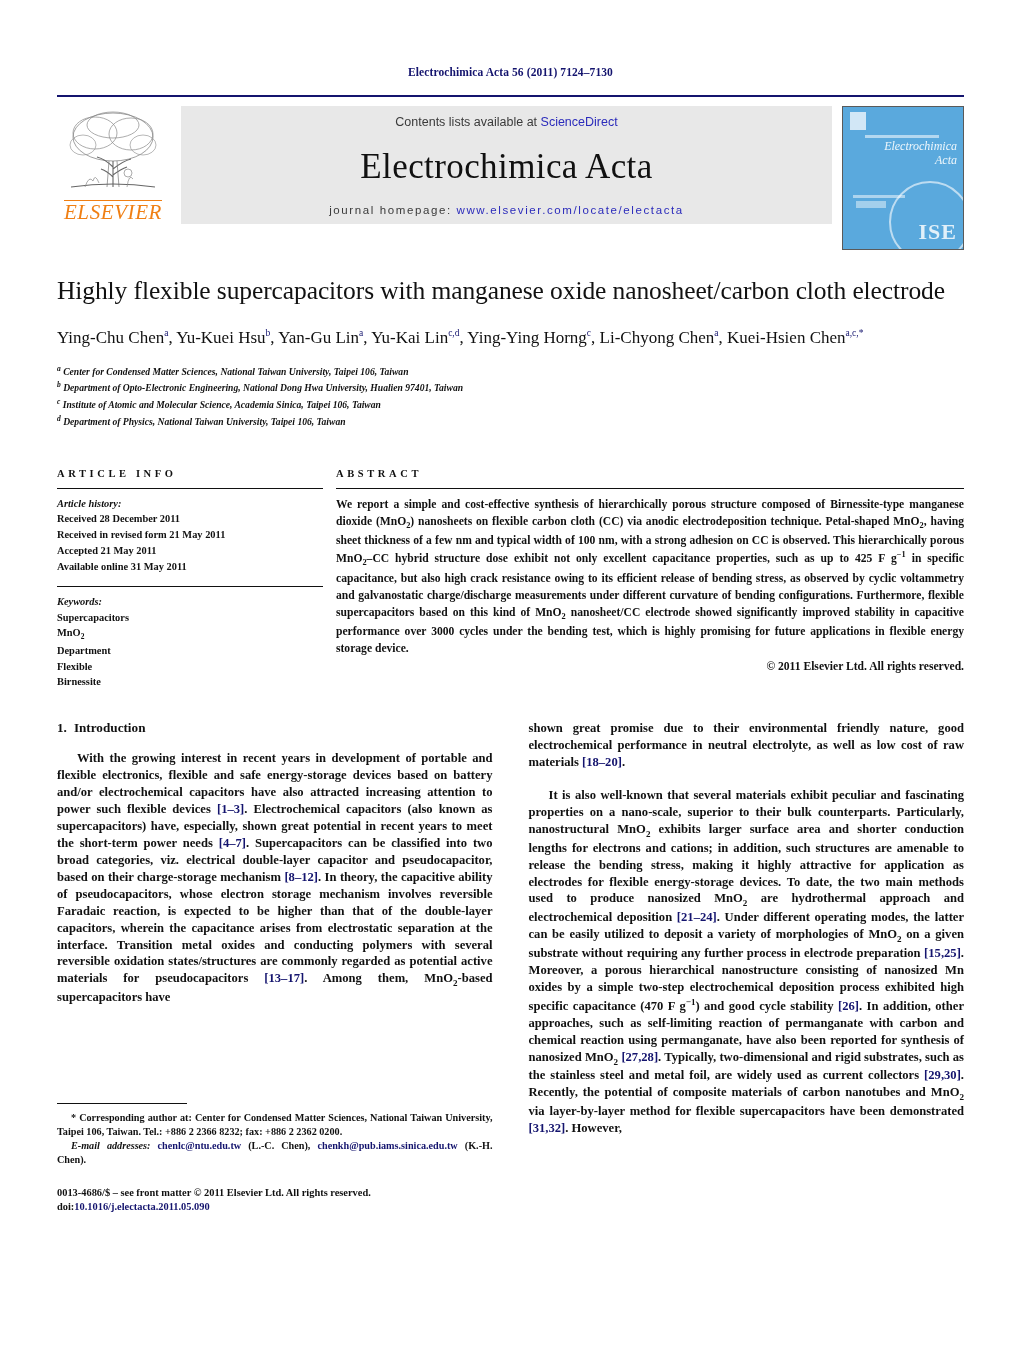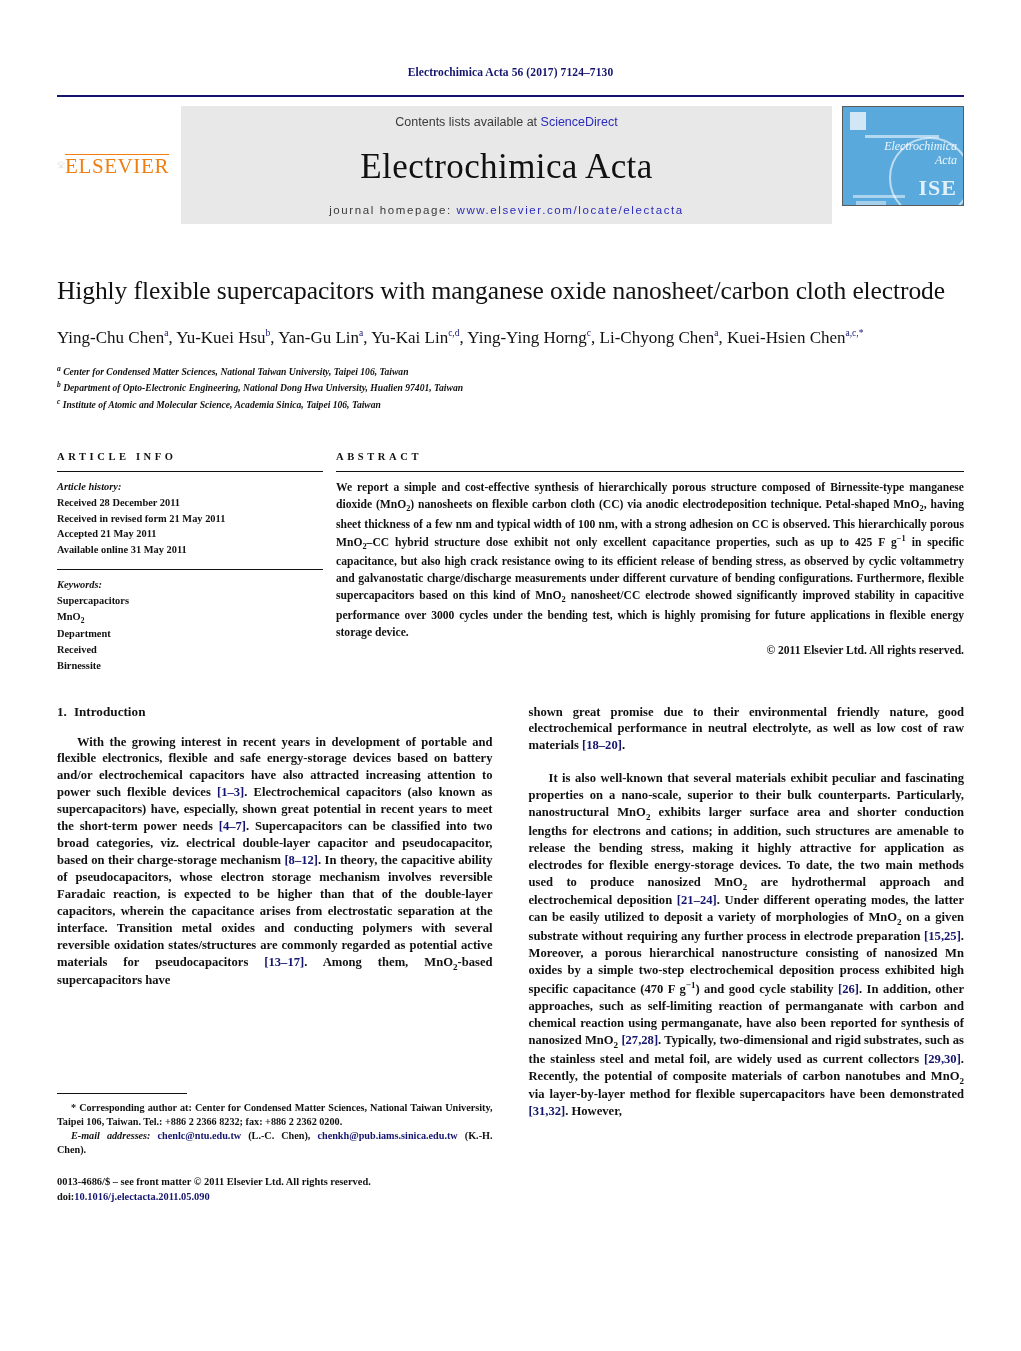--- a/index.html
+++ b/index.html
@@ -39,24 +39,25 @@
     border-top: 2px solid #14146e;
     padding-top: 9px;
     display: flex;
     align-items: flex-start;
     height: 122px;
   }
   .elsevier-logo {
     width: 112px;
     flex: 0 0 112px;
     display: flex;
-    flex-direction: row;
+    flex-direction: column;
     align-items: center;
-    justify-content: space-between;
+    justify-content: center;
     height: 118px;
+    font-style: italic;
   }
   .elsevier-tree {
     width: 96px;
     height: 92px;
   }
   .elsevier-word {
     font-family: "Liberation Serif", serif;
     color: #f07f13;
     font-size: 21px;
     letter-spacing: 0.6px;
@@ -96,21 +97,21 @@
     font-size: 11.5px;
     color: #3a3a3a;
     letter-spacing: 1.6px;
   }
   .homepage-line .url {
     color: #2b2bbb;
   }
   .cover-thumb {
     flex: 0 0 122px;
     width: 122px;
-    height: 100px;
+    height: 144px;
     border: 1px solid #5a5a5a;
     box-sizing: border-box;
     background: #5aa9dd;
     position: relative;
     overflow: hidden;
   }
   .cover-els {
     position: absolute;
     left: 7px; top: 5px;
     width: 16px; height: 18px;
@@ -277,21 +278,21 @@
   }
   .para + .para { margin-top: 16px; }
   .ref { color: #14146e; }
   sub { font-size: 0.72em; }
   sup { font-size: 0.72em; }
 
   
   .footnotes {
     position: absolute;
     left: 0;
-    bottom: 0;
+    bottom: 6px;
     width: 100%;
   }
   .fn-rule {
     border-top: 1px solid #111;
     width: 130px;
     margin-bottom: 7px;
   }
   .fn {
     font-size: 10.2px;
     line-height: 1.38;
@@ -312,21 +313,21 @@
     font-weight: bold;
     line-height: 1.42;
     color: #111;
   }
 </style>
 </head>
 <body>
 
 <div class="page">
 
-  <div class="running-head">Electrochimica Acta 56 (2017) 7124–7130</div>
+  <div class="running-head">Electrochimica Acta 56 (2011) 7124–7130</div>
 
   <div class="masthead">
 
     <div class="elsevier-logo">
       <svg class="elsevier-tree" viewBox="0 0 96 92">
         <g stroke="#555" stroke-width="0.7" fill="none">
           <ellipse cx="48" cy="30" rx="40" ry="24" stroke="#777"></ellipse>
           <ellipse cx="30" cy="26" rx="22" ry="16" stroke="#888"></ellipse>
           <ellipse cx="66" cy="27" rx="22" ry="16" stroke="#888"></ellipse>
           <ellipse cx="48" cy="18" rx="26" ry="13" stroke="#888"></ellipse>
@@ -367,20 +368,21 @@
     </div>
   </div>
 
   <div class="title-block">
     <h1 class="paper-title">Highly flexible supercapacitors with manganese oxide nanosheet/carbon cloth electrode</h1>
     <div class="authors">Ying-Chu Chen<sup>a</sup>, Yu-Kuei Hsu<sup>b</sup>, Yan-Gu Lin<sup>a</sup>, Yu-Kai Lin<sup>c,d</sup>, Ying-Ying Horng<sup>c</sup>, Li-Chyong Chen<sup>a</sup>, Kuei-Hsien Chen<sup>a,c,*</sup></div>
     <div class="affiliations">
       <div><sup>a</sup> <span>Center for Condensed Matter Sciences, National Taiwan University, Taipei 106, Taiwan</span></div>
       <div><sup>b</sup> <span>Department of Opto-Electronic Engineering, National Dong Hwa University, Hualien 97401, Taiwan</span></div>
       <div><sup>c</sup> <span>Institute of Atomic and Molecular Science, Academia Sinica, Taipei 106, Taiwan</span></div>
+      <div><sup>d</sup> <span>Department of Physics, National Taiwan University, Taipei 106, Taiwan</span></div>
     </div>
   </div>
 
   <div class="info-abstract">
 
     <div class="col-info">
       <div class="sec-head">ARTICLE INFO</div>
       <div class="rule"></div>
       <div class="hist-block">
         <div class="hist-label">Article history:</div>
@@ -389,21 +391,21 @@
         <div>Accepted 21 May 2011</div>
         <div>Available online 31 May 2011</div>
       </div>
       <div class="kw-wrap">
         <div class="rule"></div>
         <div class="kw-block">
           <div class="kw-label">Keywords:</div>
           <div>Supercapacitors</div>
           <div>MnO<sub>2</sub></div>
           <div>Department</div>
-          <div>Received</div>
+          <div>Flexible</div>
           <div>Birnessite</div>
         </div>
       </div>
     </div>
 
     <div class="col-abstract">
       <div class="sec-head">ABSTRACT</div>
       <div class="rule"></div>
       <div class="abstract-body">We report a simple and cost-effective synthesis of hierarchically porous structure composed of Birnessite-type manganese dioxide (MnO<sub>2</sub>) nanosheets on flexible carbon cloth (CC) via anodic electrodeposition technique. Petal-shaped MnO<sub>2</sub>, having sheet thickness of a few nm and typical width of 100 nm, with a strong adhesion on CC is observed. This hierarchically porous MnO<sub>2</sub>–CC hybrid structure dose exhibit not only excellent capacitance properties, such as up to 425 F g<sup>−1</sup> in specific capacitance, but also high crack resistance owing to its efficient release of bending stress, as observed by cyclic voltammetry and galvanostatic charge/discharge measurements under different curvature of bending configurations. Furthermore, flexible supercapacitors based on this kind of MnO<sub>2</sub> nanosheet/CC electrode showed significantly improved stability in capacitive performance over 3000 cycles under the bending test, which is highly promising for future applications in flexible energy storage device.</div>
       <div class="copyright">© 2011 Elsevier Ltd. All rights reserved.</div>

